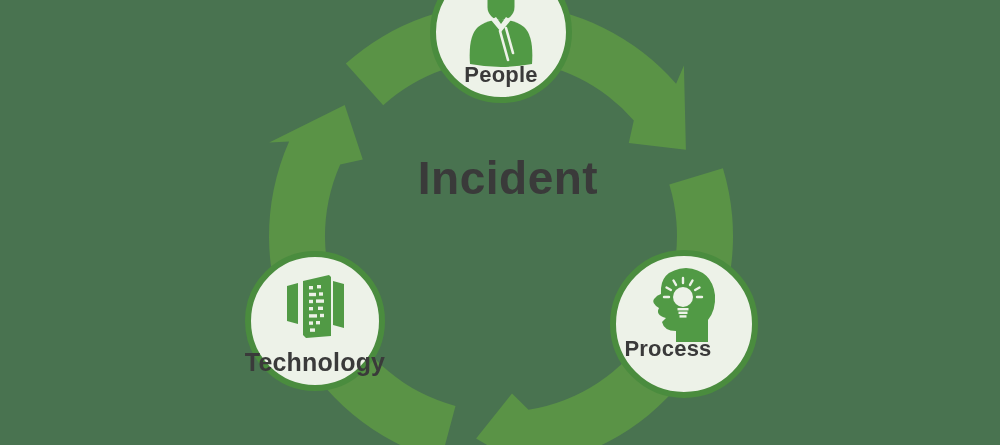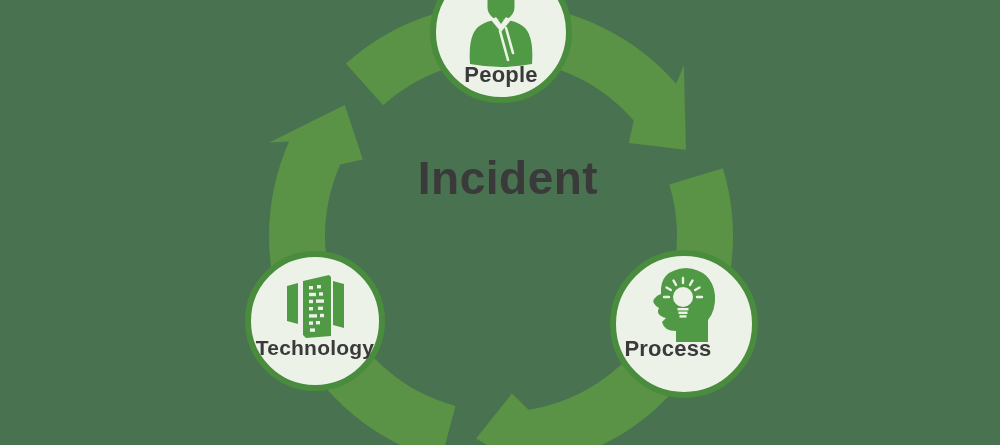--- a/index.html
+++ b/index.html
@@ -17,21 +17,21 @@
   .icon-light{fill:var(--circle-fill,#EDF2E8);}
   .icon-light-stroke{stroke:var(--circle-fill,#EDF2E8);fill:none;stroke-linecap:round;}
   .node-label{
     position:absolute;
     text-align:center;
     font-weight:bold;
     color:var(--text-dark,#3A3A3A);
     letter-spacing:.2px;
   }
   #label-people{left:431px;top:62px;width:140px;font-size:22px;}
-  #label-technology{left:235px;top:336px;width:160px;font-size:21px;}
+  #label-technology{left:235px;top:348px;width:160px;font-size:25px;}
   #label-process{left:593px;top:336px;width:150px;font-size:22px;}
   #center-title{
     position:absolute;left:258px;top:150px;width:500px;
     text-align:center;
     font-size:46px;line-height:57px;font-weight:bold;
     color:var(--text-dark,#3A3A3A);
     letter-spacing:.5px;
   }
 </style>
 </head>

